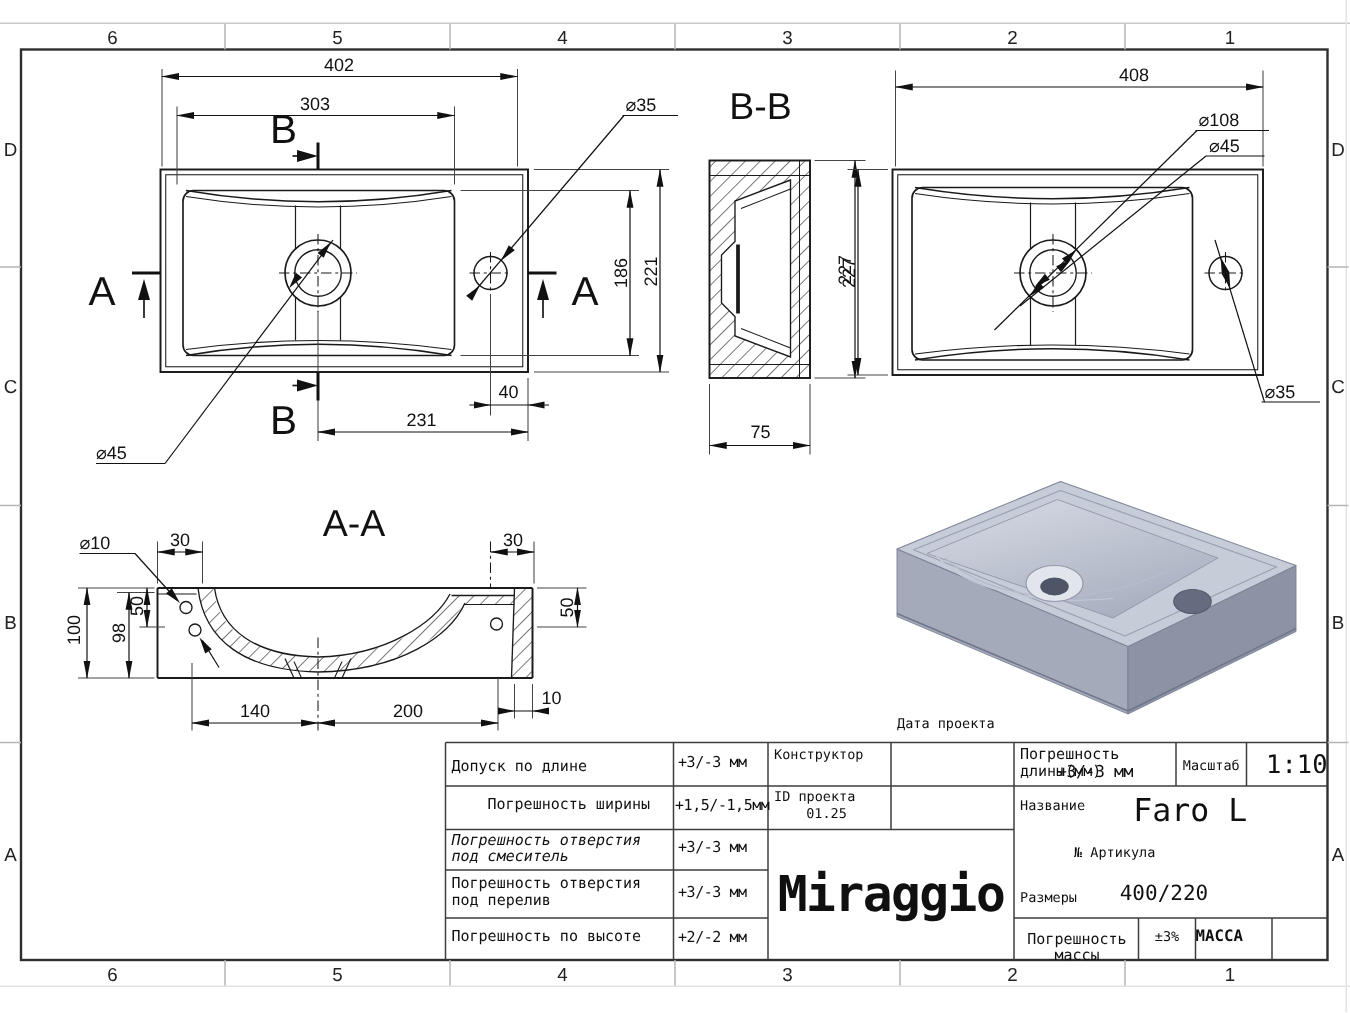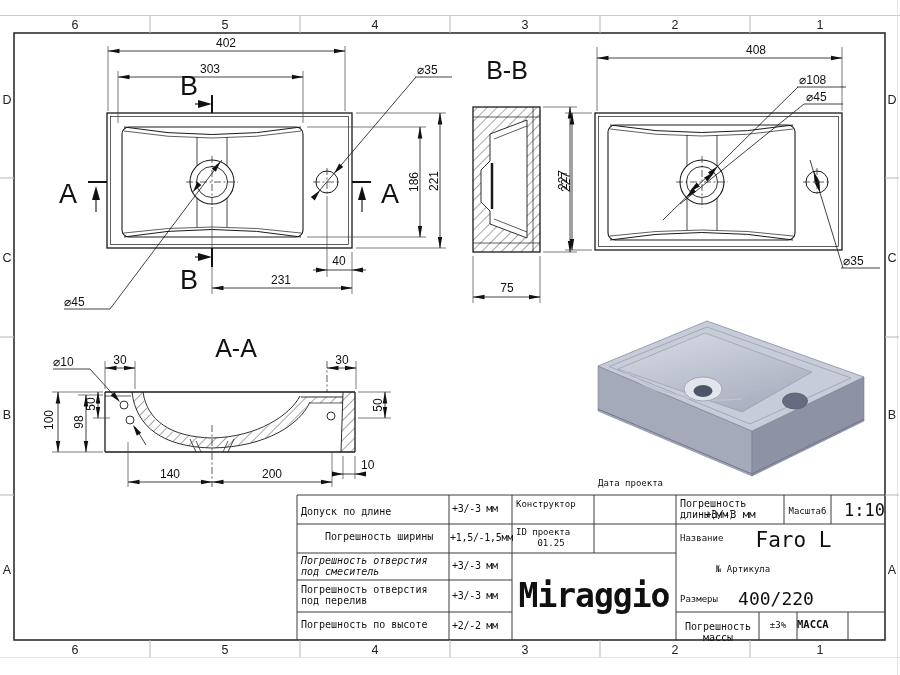--- a/index.html
+++ b/index.html
@@ -8,21 +8,21 @@
   #cad{position:absolute;left:0;top:0;}
   .tb{position:absolute;color:#101010;font-family:"DejaVu Sans Mono",monospace;line-height:1.12;}
   .lbl{font-size:9px;}
   .lbl-sm{font-size:10px;}
   .tol-lbl{font-size:10px;}
   .tol-val{font-size:10px;white-space:nowrap;letter-spacing:-0.3px;}
   .ctr{text-align:center;}
   .logo{font-size:33px;font-weight:bold;letter-spacing:-1px;}
   .big-name{font-size:21px;}
   .big-scale{font-size:17px;text-align:right;}
-  .big-size{font-size:18px;}
+  .big-size{font-size:14px;}
   .massa{font-size:10.5px;font-weight:bold;}
 </style>
 </head>
 <body>
 
 <div id="sheet">
 <svg id="cad" width="900" height="675" viewBox="0 0 900 675" font-family="Liberation Sans, sans-serif">
   <defs>
     <marker id="arr" viewBox="0 0 12 6" refX="11.5" refY="3" markerWidth="12" markerHeight="6" orient="auto-start-reverse" markerUnits="userSpaceOnUse">
       <path d="M0,0.7 L12,3 L0,5.3 Z" fill="#111"></path>

